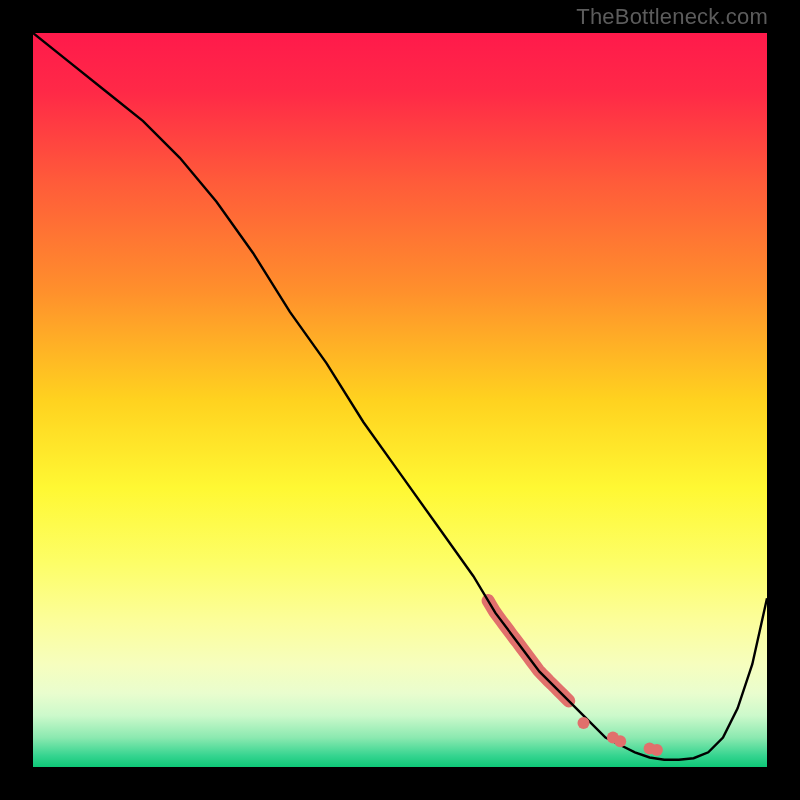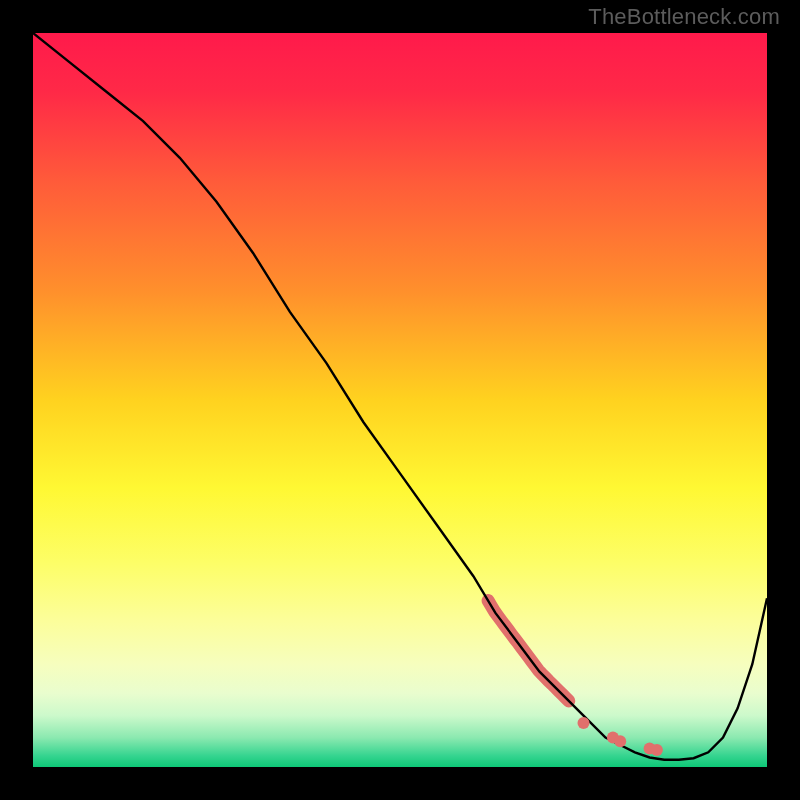--- a/index.html
+++ b/index.html
@@ -15,21 +15,21 @@
     position: absolute;
     left: 0;
     top: 0;
     width: 800px;
     height: 800px;
     background: #000;
   }
   .watermark {
     position: absolute;
     top: 4px;
-    right: 20px;
+    right: 32px;
     color: #5c5c5c;
     font-size: 22px;
     font-weight: 500;
     letter-spacing: 0.2px;
   }
   .plot {
     position: absolute;
     left: 33px;
     top: 33px;
     width: 734px;

